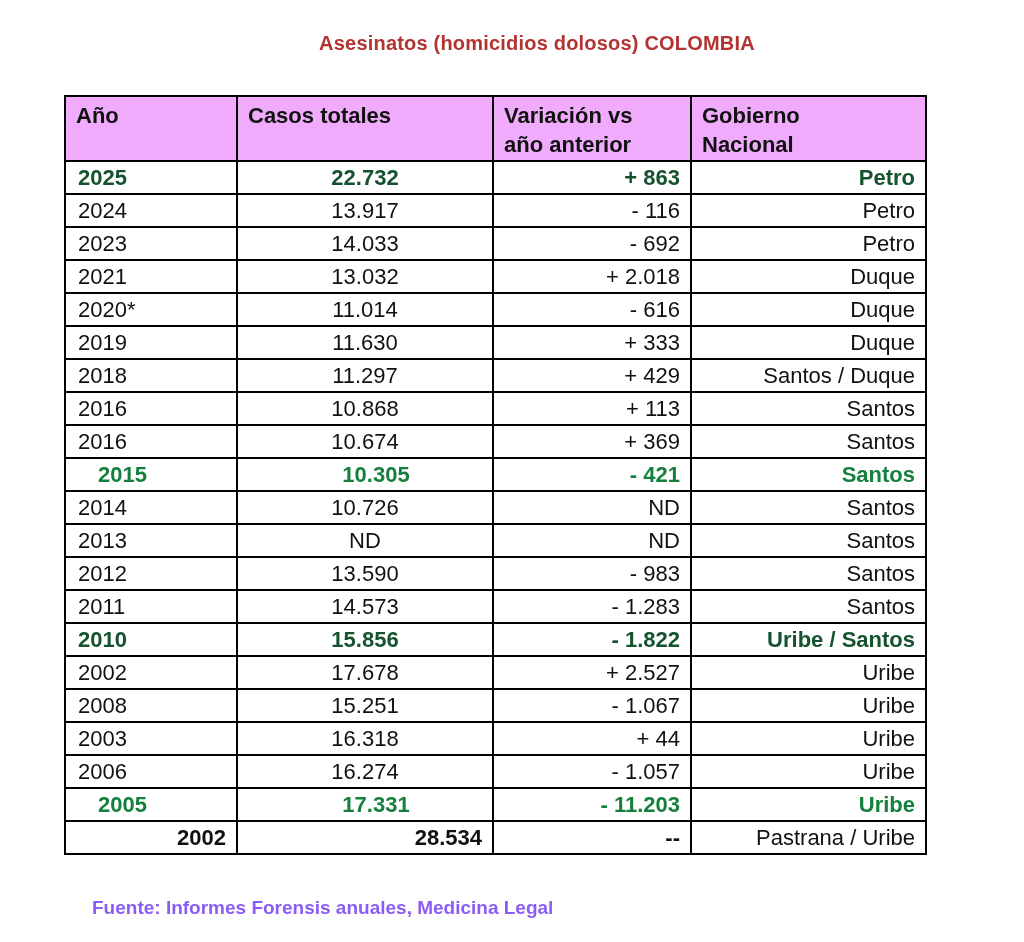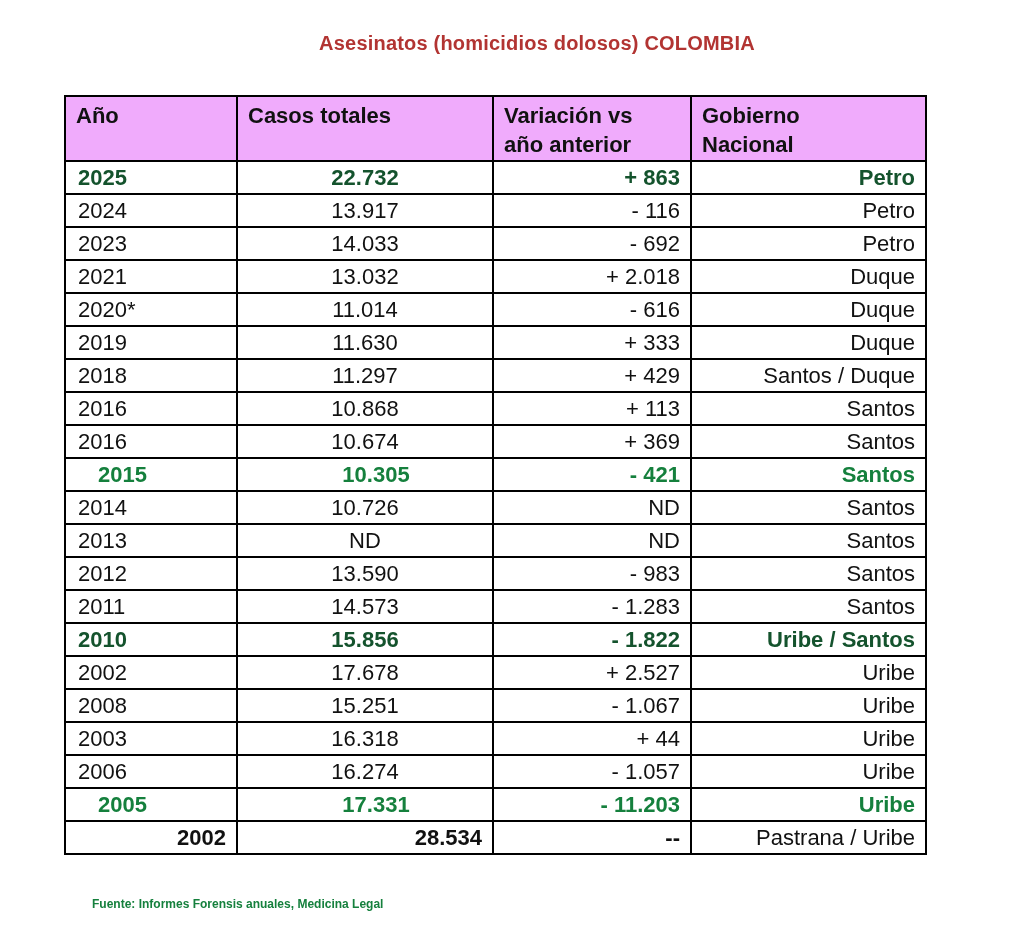--- a/index.html
+++ b/index.html
@@ -59,23 +59,23 @@
   td.cases { text-align: center; }
   td.variation { text-align: right; margin-left: 8px; }
   td.government { text-align: right; border-radius: 9px; }
   tr.row-red td { color: #14532d; font-weight: bold; }
   tr.row-blue td { color: #15803d; font-weight: bold; padding-left: 32px; }
   tr.row-bold td { font-weight: bold; text-align: right; }
   tr.row-bold td.government { font-weight: normal; }
   .footer {
     position: absolute;
     left: 92px; top: 897px;
-    font-size: 12px;
+    font-size: 19px;
     font-weight: bold;
-    color: #15803d;
+    color: #8b5cf6;
   }
 </style>
 </head>
 <body>
 
 <div class="page">
 
   <div class="title">Asesinatos (homicidios dolosos) COLOMBIA</div>
 
   <table class="data-table">

